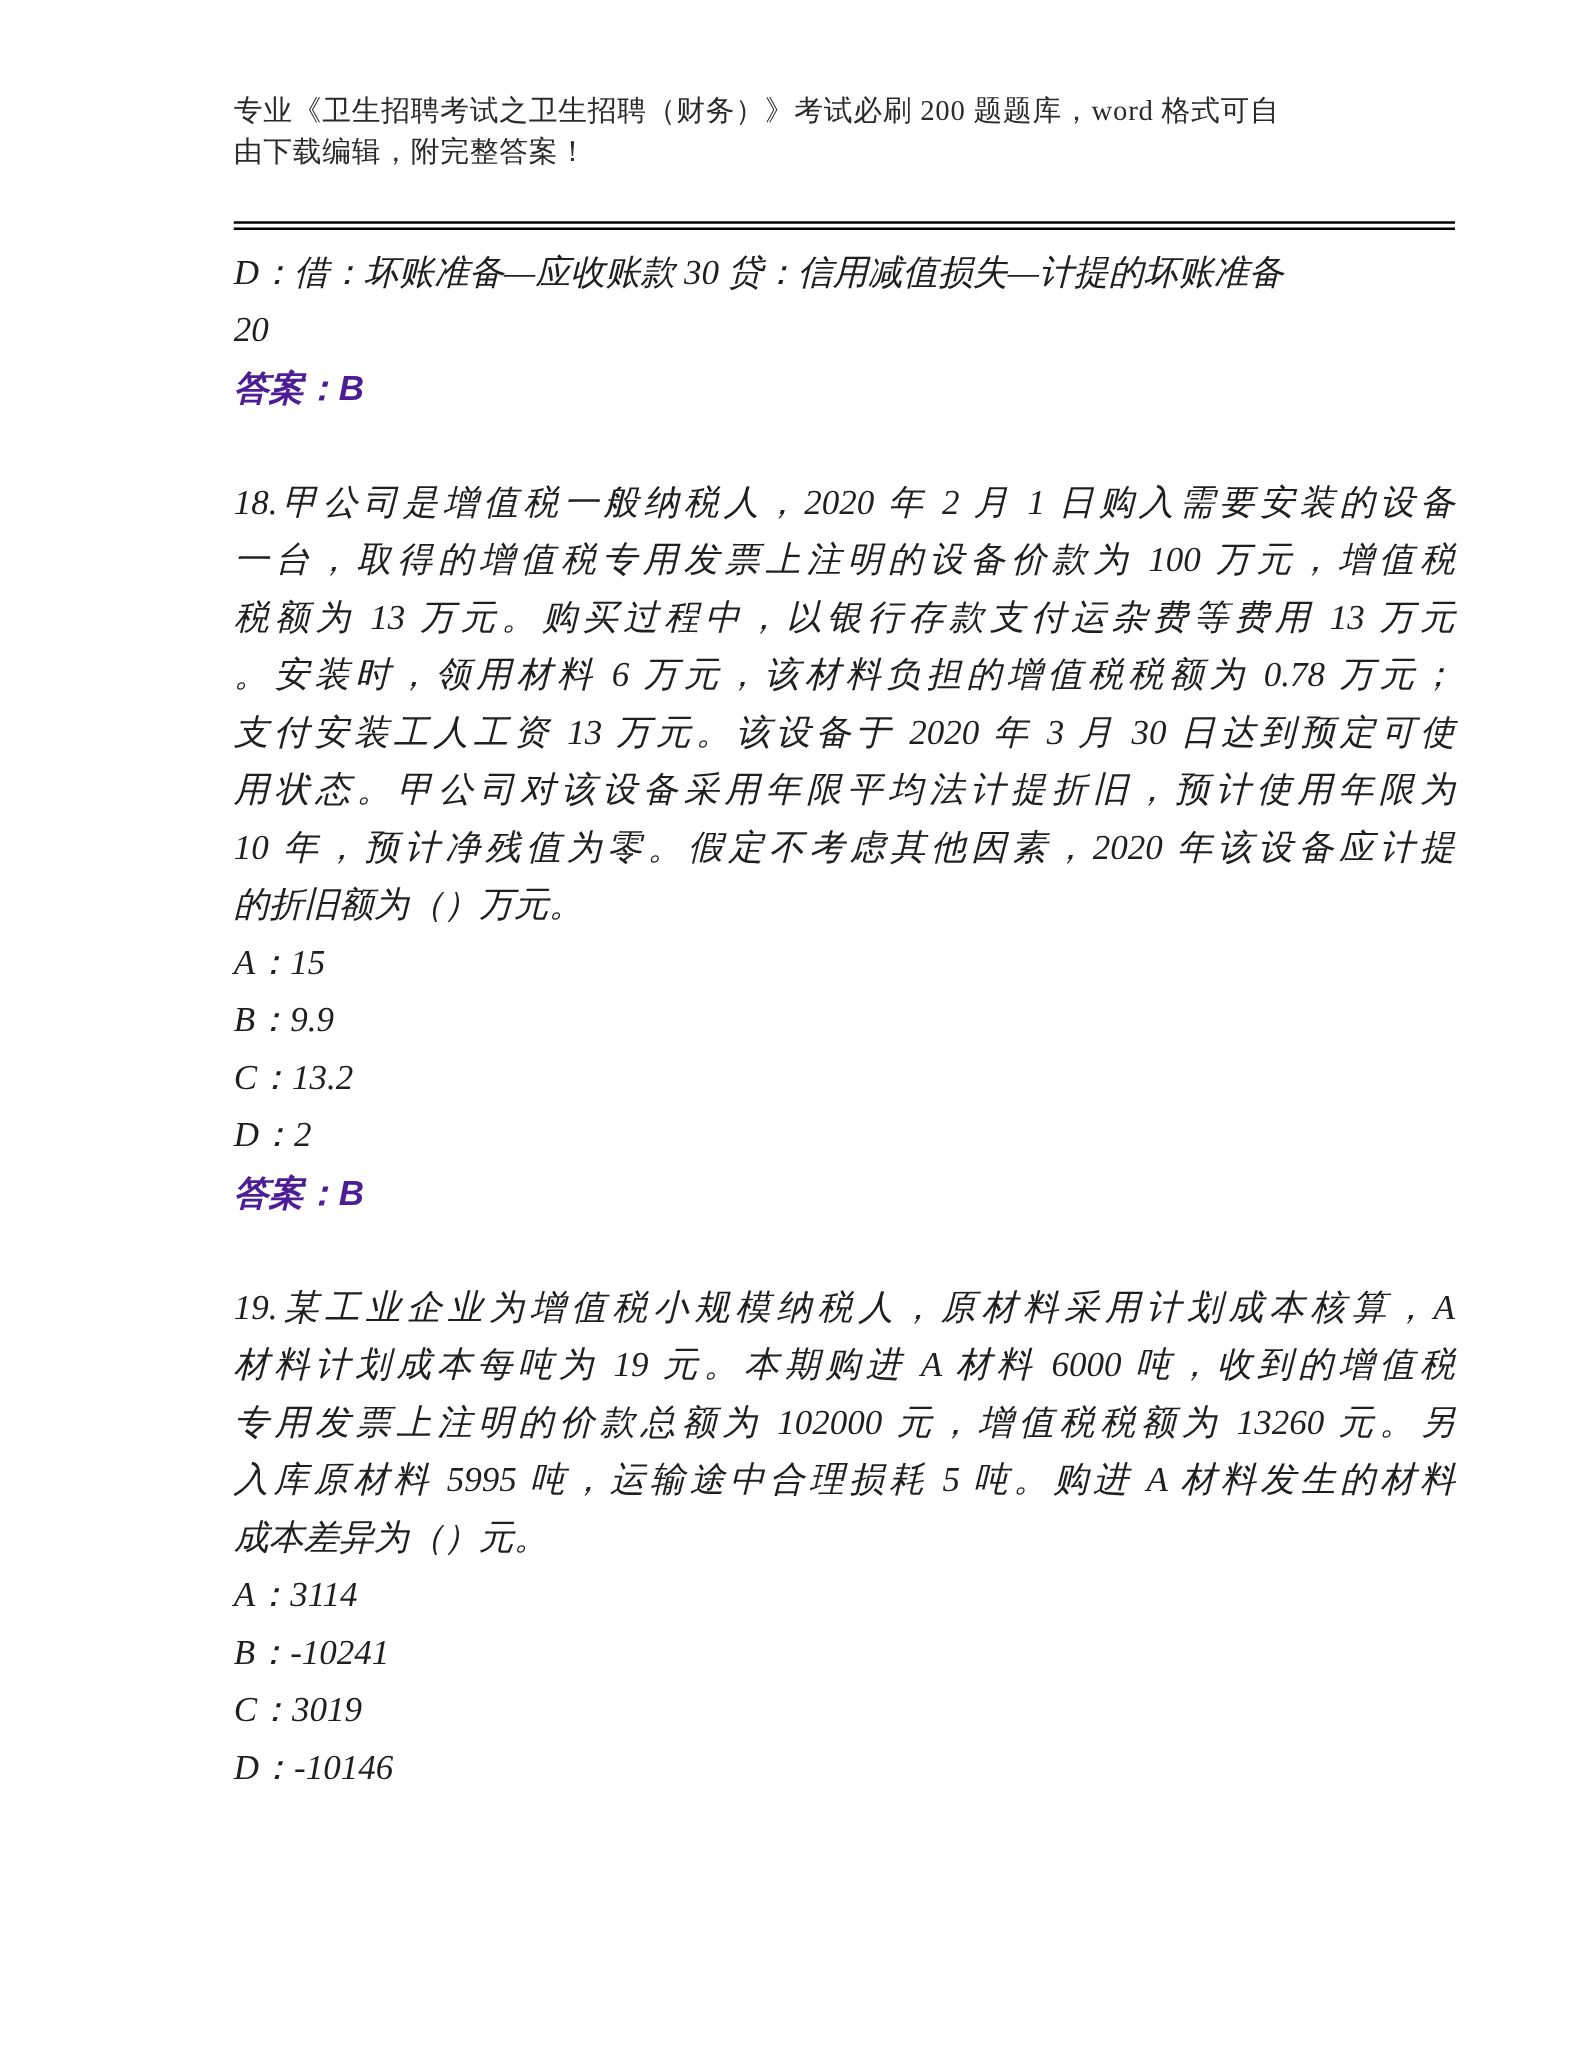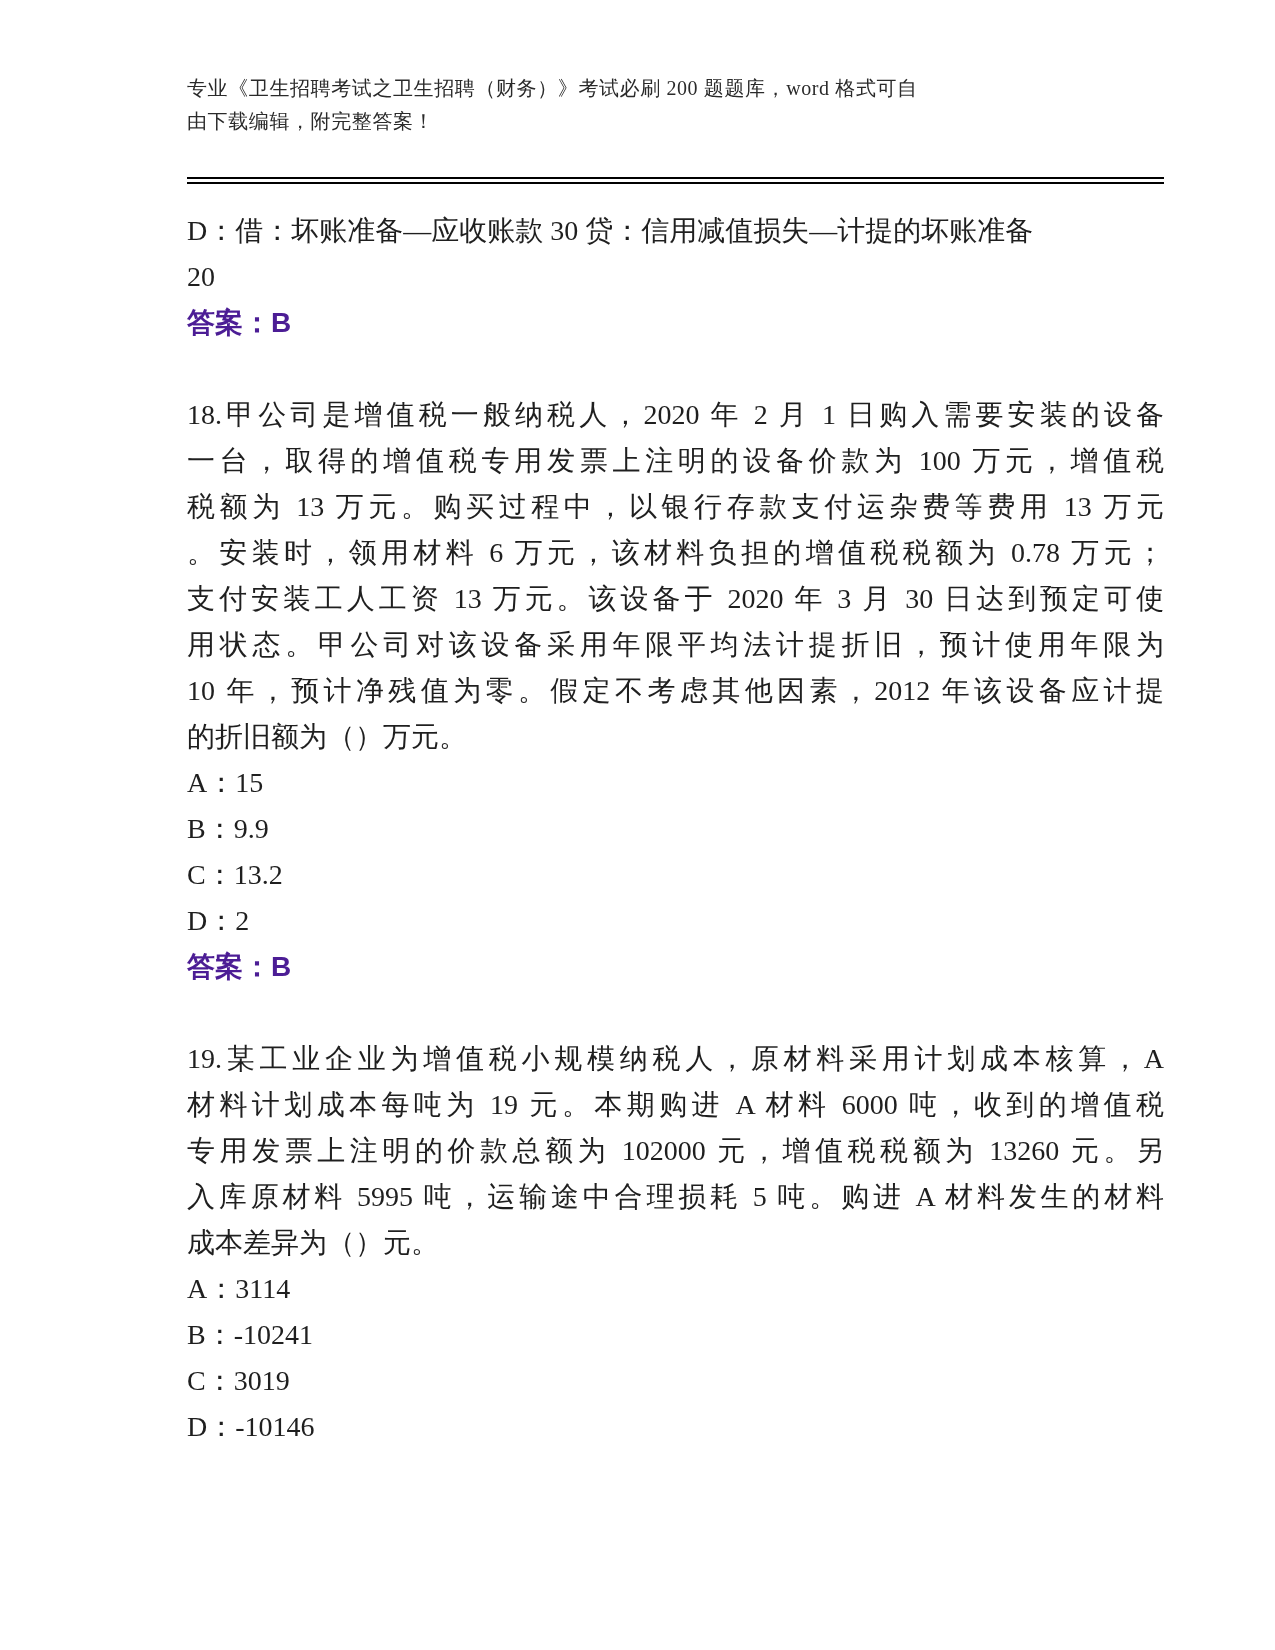--- a/index.html
+++ b/index.html
@@ -10,41 +10,42 @@
     background: #ffffff;
     overflow: hidden;
     font-family: "Liberation Serif", serif;
     color: #1f1f1f;
   }
   .page-header {
     position: absolute;
     left: 187px;
     top: 72px;
     width: 980px;
-    font-size: 20px;
+    font-size: 23px;
     line-height: 33px;
     letter-spacing: 0.6px;
     color: #2a2a2a;
   }
   .header-divider {
     position: absolute;
     left: 187px;
     top: 177px;
     width: 977px;
     height: 3px;
     border-top: 2px solid #000000;
     border-bottom: 2px solid #000000;
   }
   .content {
     position: absolute;
     left: 187px;
-    top: 208px;
+    top: 196px;
     width: 977px;
     font-size: 28px;
     line-height: 46px;
+    font-style: italic;
   }
   .line { white-space: nowrap; }
   .jline {
     white-space: normal;
     text-align: justify;
     text-align-last: justify;
     text-justify: inter-character;
   }
   .answer-line {
     font-family: "Liberation Sans", sans-serif;
@@ -72,21 +73,21 @@
     <div class="line answer-line">答案：B</div>
 
     <div class="spacer"></div>
 
     <div class="jline">18.甲公司是增值税一般纳税人，2020 年 2 月 1 日购入需要安装的设备</div>
     <div class="jline">一台，取得的增值税专用发票上注明的设备价款为 100 万元，增值税</div>
     <div class="jline">税额为 13 万元。购买过程中，以银行存款支付运杂费等费用 13 万元</div>
     <div class="jline">。安装时，领用材料 6 万元，该材料负担的增值税税额为 0.78 万元；</div>
     <div class="jline">支付安装工人工资 13 万元。该设备于 2020 年 3 月 30 日达到预定可使</div>
     <div class="jline">用状态。甲公司对该设备采用年限平均法计提折旧，预计使用年限为</div>
-    <div class="jline">10 年，预计净残值为零。假定不考虑其他因素，2012 年该设备应计提</div>
+    <div class="jline">10 年，预计净残值为零。假定不考虑其他因素，2020 年该设备应计提</div>
     <div class="line">的折旧额为（）万元。</div>
     <div class="line">A：15</div>
     <div class="line">B：9.9</div>
     <div class="line">C：13.2</div>
     <div class="line">D：2</div>
     <div class="line answer-line">答案：B</div>
 
     <div class="spacer"></div>
 
     <div class="jline">19.某工业企业为增值税小规模纳税人，原材料采用计划成本核算，A</div>

